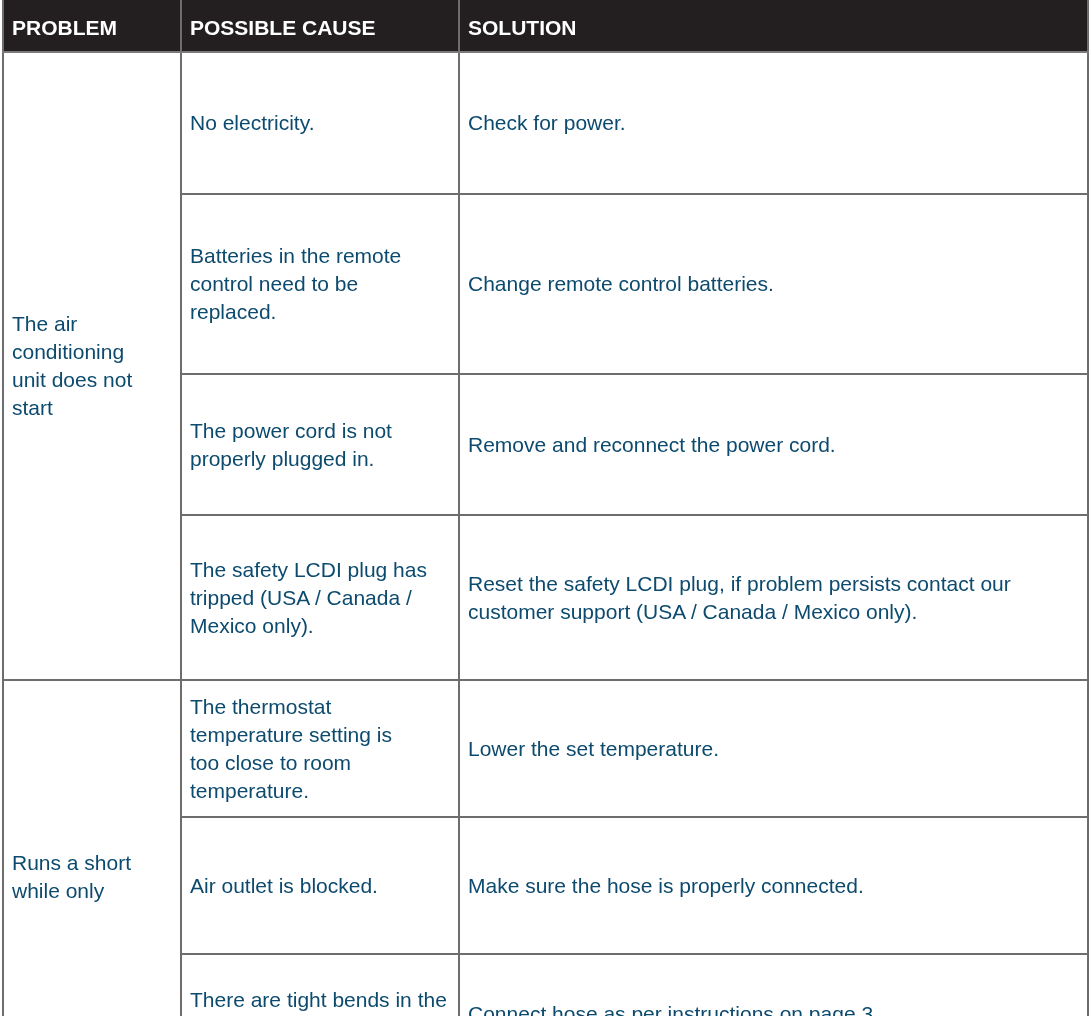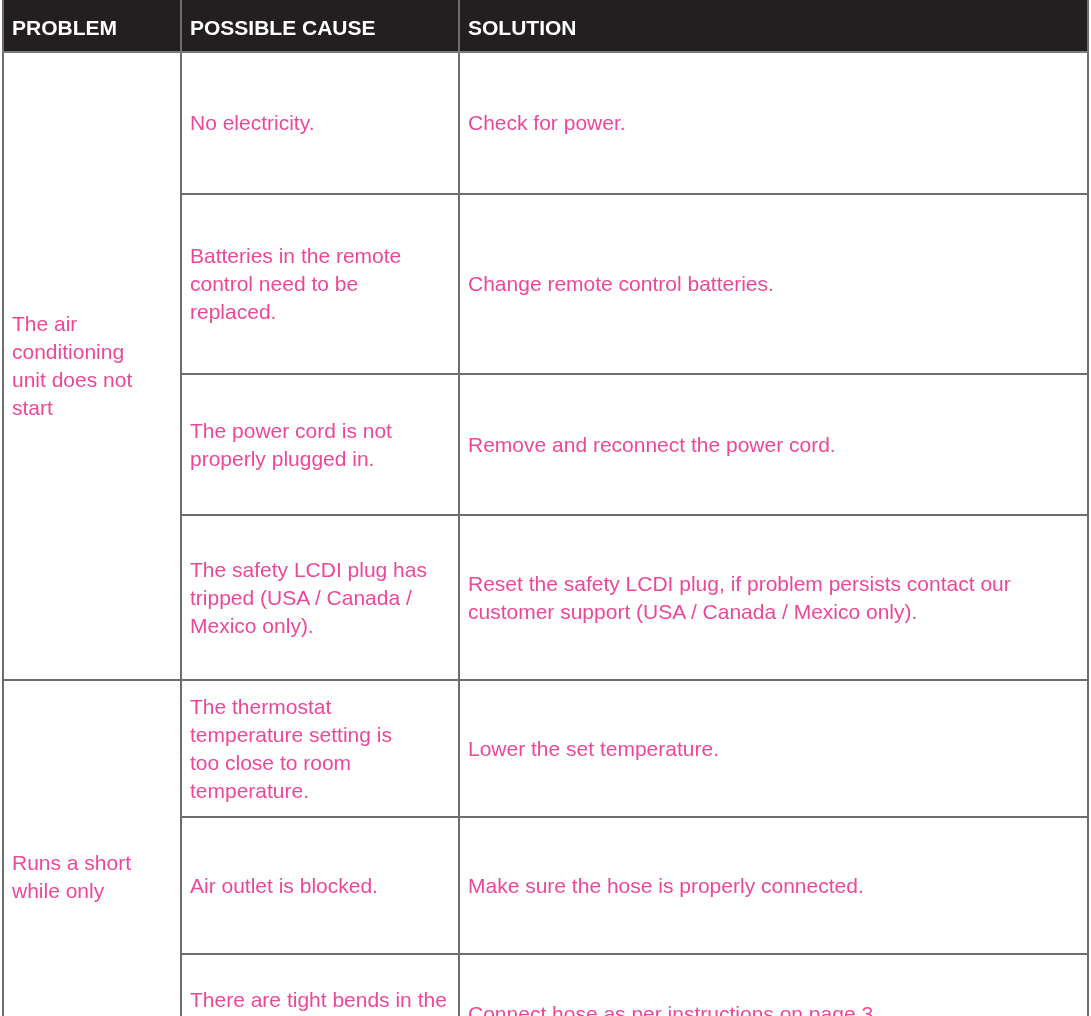--- a/index.html
+++ b/index.html
@@ -1,19 +1,19 @@
 <!DOCTYPE html>
 <html><head>
   <meta charset="utf-8">
   <style>
     html, body { margin: 0; padding: 0; background: #ffffff; }
     body { width: 1091px; height: 1016px; overflow: hidden; position: relative; font-family: "Liberation Sans", sans-serif; color: #231f20; }
     .tbl { position: absolute; left: 2px; top: 0; width: 1087px; border-collapse: collapse; table-layout: fixed; }
     .tbl th { background: #231f20; color: #ffffff; font-weight: bold; font-size: 21px; text-align: left; padding: 16px 0 0 8px; height: 35px; vertical-align: top; line-height: 24px; border-left: 2px solid #6d6d6d; border-right: 2px solid #6d6d6d; border-bottom: 2px solid #7a7a7a; }
-    .tbl td { border: 2px solid #6d6d6d; font-size: 21px; line-height: 28px; padding: 0 8px; vertical-align: middle; color: #ec4899; }
+    .tbl td { border: 2px solid #6d6d6d; font-size: 21px; line-height: 28px; padding: 0 8px; vertical-align: middle; color: #0c4a6e; }
     .c1 { width: 178px; }
     .c2 { width: 278px; }
     .c3 { width: auto; }
     .tbl td.prob { padding-left: 8px; }
   </style>
 </head>
 <body>
 
 <table class="tbl">
   <colgroup>

